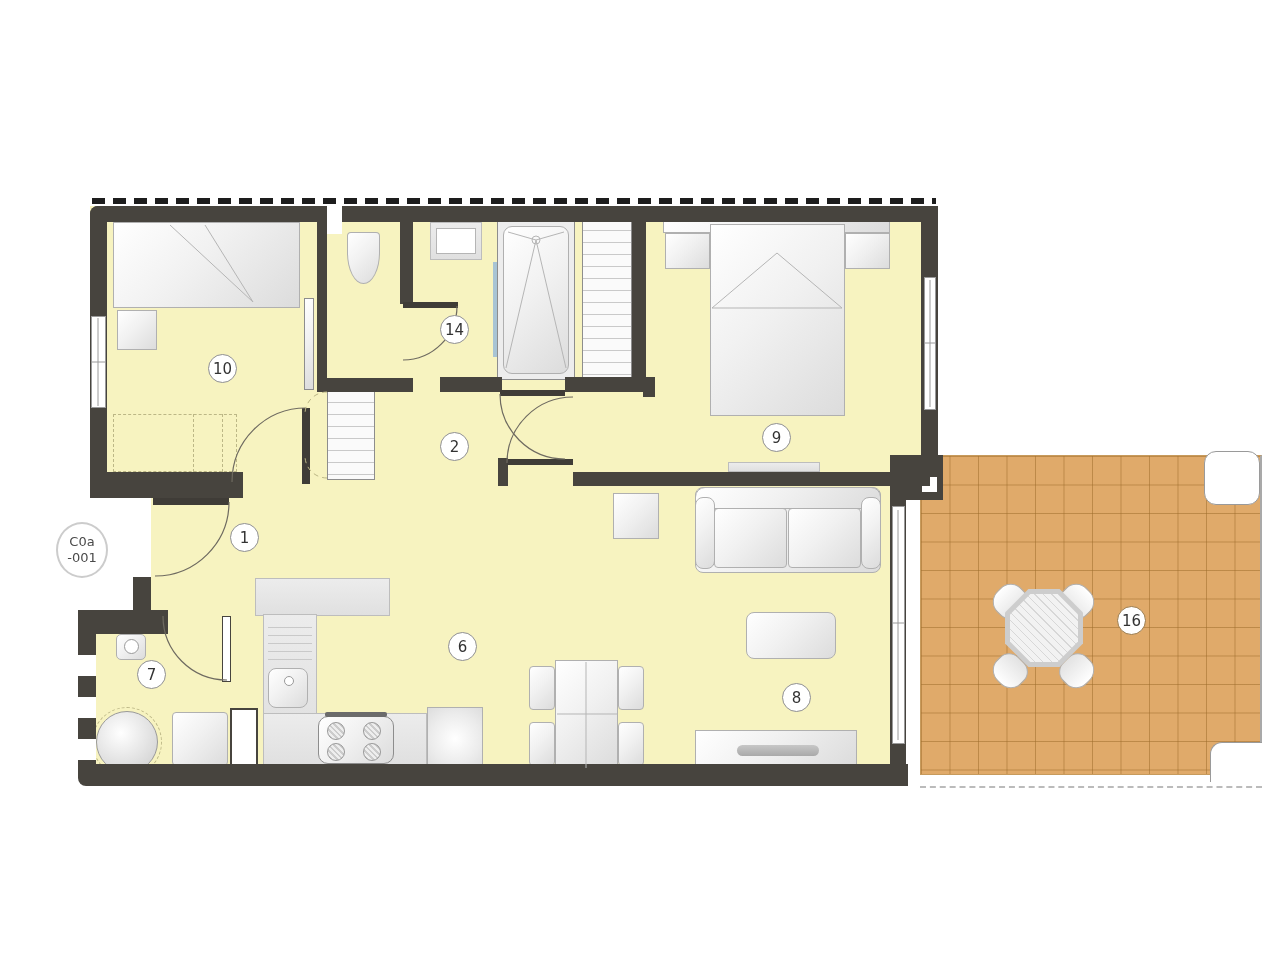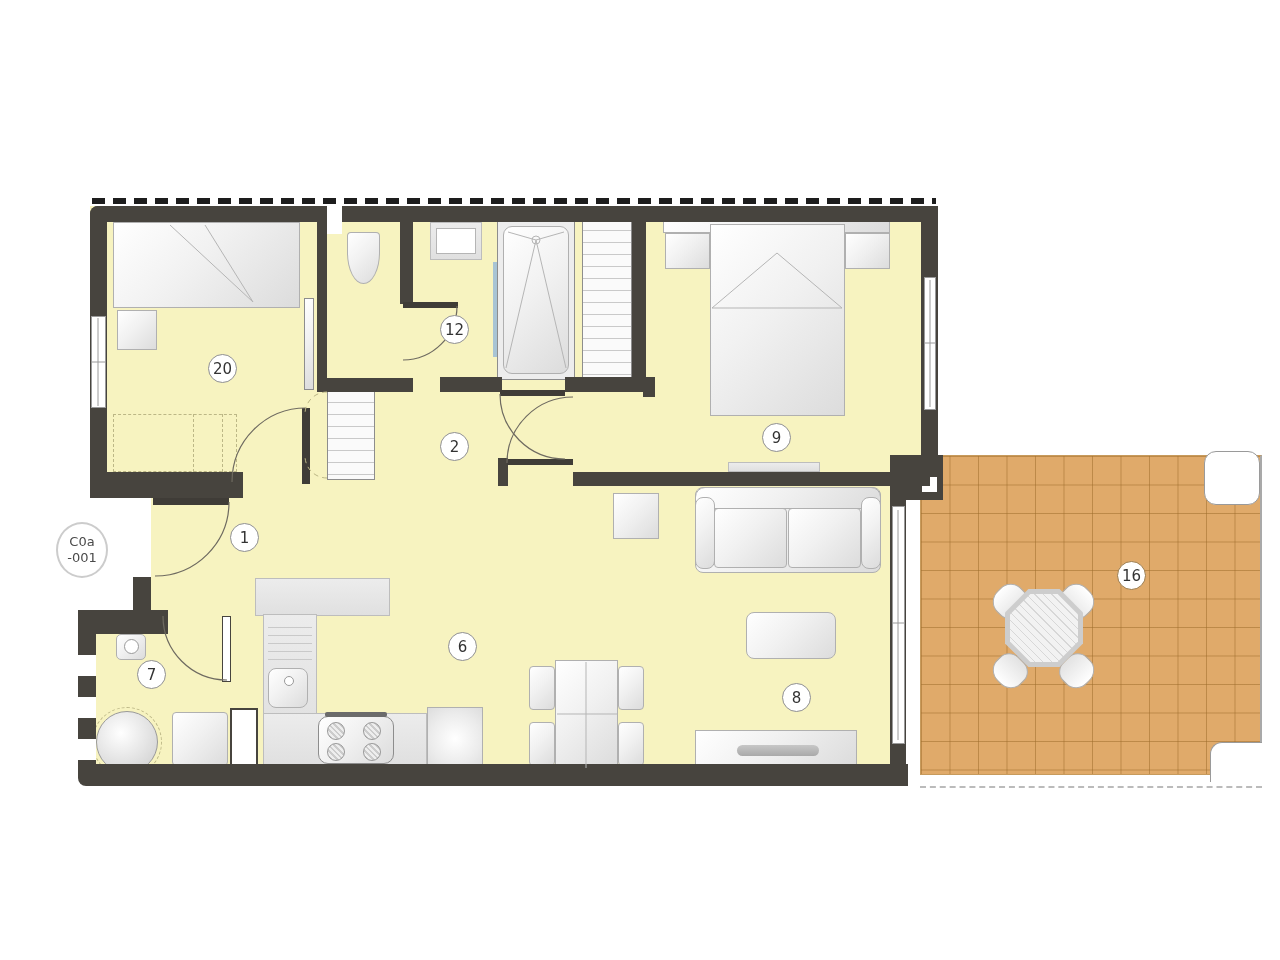--- a/index.html
+++ b/index.html
@@ -190,26 +190,26 @@
   <div class="rlabel" style="left:137px;top:660px;">
       <span>7</span>
     </div>
   <div class="rlabel" style="left:782px;top:683px;">
       <span>8</span>
     </div>
   <div class="rlabel" style="left:762px;top:423px;">
       <span>9</span>
     </div>
   <div class="rlabel" style="left:208px;top:354px;">
-      <span>20</span>
+      <span>10</span>
     </div>
   <div class="rlabel" style="left:440px;top:315px;">
-      <span>12</span>
-    </div>
-  <div class="rlabel" style="left:1117px;top:561px;border-color:#9b7a4a;">
+      <span>14</span>
+    </div>
+  <div class="rlabel" style="left:1117px;top:606px;border-color:#9b7a4a;">
       <span>16</span>
     </div>
 
   <div class="badge">
     <span>C0a</span>
     <span>-001</span>
   </div>
 
 </div>
 

